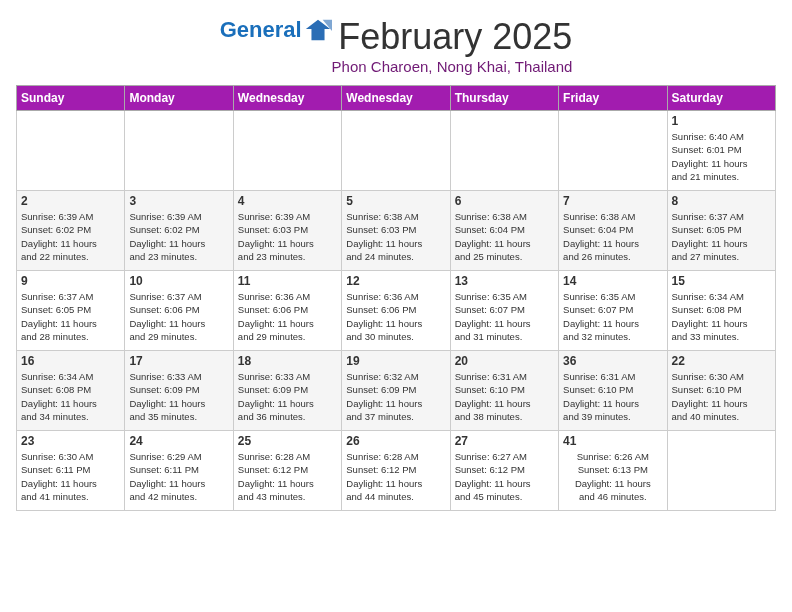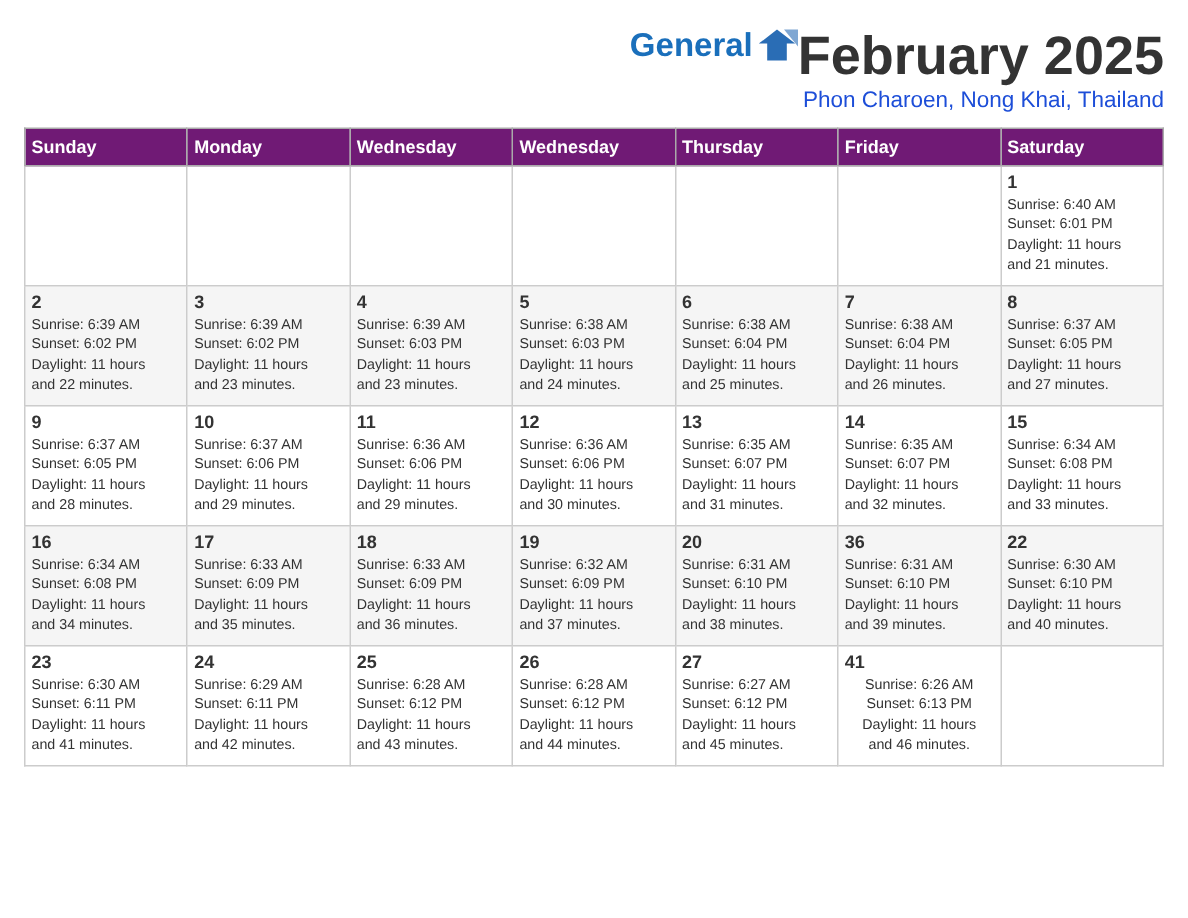--- a/index.html
+++ b/index.html
@@ -5,21 +5,21 @@
     * { box-sizing: border-box; margin: 0; padding: 0; }
     body {
       font-family: Arial, sans-serif;
       background: #fff;
       width: 792px;
       min-height: 612px;
       padding: 16px;
     }
     .header-area {
       display: flex;
-      justify-content: flex-end;
+      justify-content: center;
       align-items: flex-start;
       margin-bottom: 10px;
     }
     .logo {
       display: flex;
       align-items: center;
     }
     .logo-text {
       font-size: 22px;
       font-weight: bold;
@@ -32,34 +32,34 @@
     .logo-icon {
       width: 28px;
       height: 28px;
       margin-left: 2px;
     }
     .title-block {
       text-align: right;
     }
     .month-title {
       font-size: 36px;
-      font-weight: bold;
+      font-weight: normal;
       color: #333;
     }
     .location-title {
       font-size: 15px;
-      color: #1d4ed8;
+      color: #701a75;
     }
     .calendar-table {
       width: 100%;
       border-collapse: collapse;
       border: 1px solid #aaa;
     }
     .calendar-table th {
-      background: #701a75;
+      background: #a21caf;
       color: #fff;
       font-size: 12px;
       font-weight: bold;
       padding: 5px 4px;
       text-align: left;
       border: 1px solid #aaa;
     }
     .calendar-table td {
       width: 14.28%;
       vertical-align: top;

